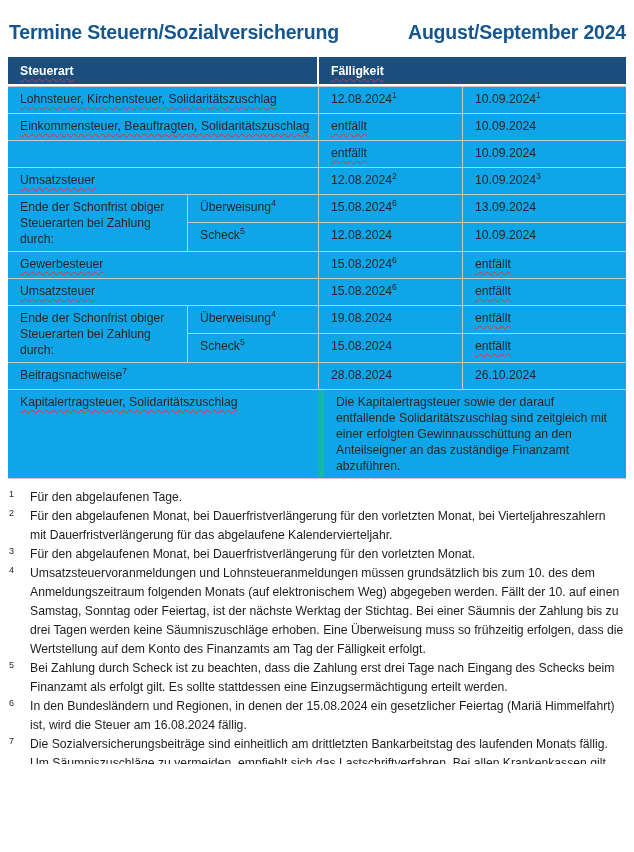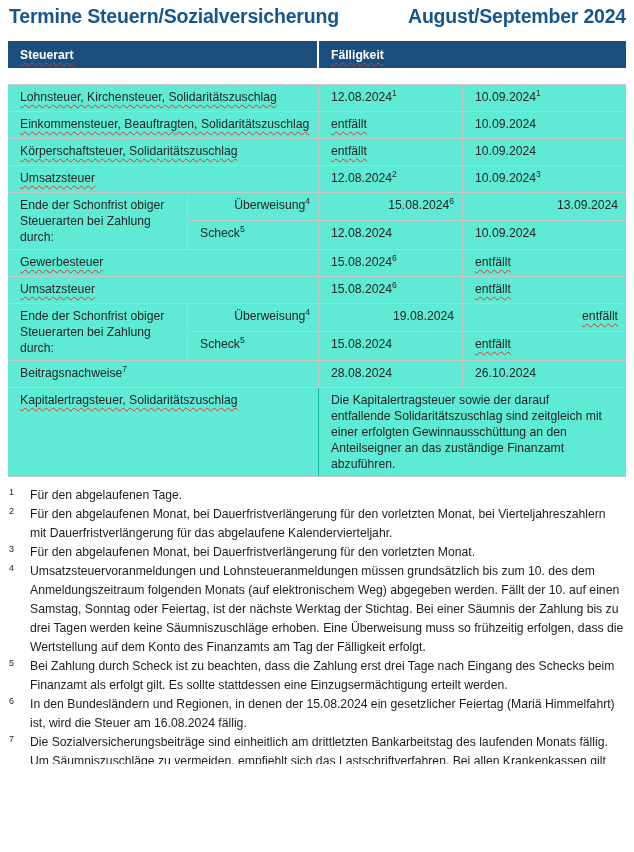--- a/index.html
+++ b/index.html
@@ -2,61 +2,61 @@
 <html><head>
 <meta charset="utf-8">
 <style>
   html,body { margin:0; padding:0; background:#ffffff; }
   body {
     width:634px; height:852px; overflow:hidden;
     font-family:"Liberation Sans", sans-serif;
     color:#262626;
     -webkit-font-smoothing:antialiased;
   }
-  .page { padding:2px 8px 0 8px; box-sizing:border-box; height:764px; overflow:hidden; }
+  .page { padding:18px 8px 0 8px; box-sizing:border-box; height:764px; overflow:hidden; }
 
   
   .doc-header {
     display:flex; justify-content:space-between; align-items:baseline;
     padding:3px 0 0 1px; margin-bottom:13px;
   }
   .doc-title, .doc-period {
     color:#16568E; font-weight:700; font-size:19.5px; letter-spacing:-0.2px;
     white-space:nowrap;
   }
 
   
   .tax-table { width:618px; font-size:12.2px; }
   .thead { display:grid; grid-template-columns:309px 307px; column-gap:2px; }
   .th {
     background:#1B4E7C; color:#ffffff; font-weight:700;
     height:27px; display:flex; align-items:center;
     padding-left:12px; box-sizing:border-box;text-align:right;
   }
-  .tbody { border-top:1px solid #C9C9C9; margin-top:16px; background:#5eead4; }
+  .tbody { border-top:1px solid #C9C9C9; margin-top:2px; background:#0ea5e9; }
 
   .trow {
     display:grid; grid-template-columns:179px 131px 144px 164px;
     border-bottom:1px solid #C9C9C9; box-sizing:border-box;
   }
   .cell {
     padding:4px 8px 4px 12px; line-height:16px; box-sizing:border-box;
     min-height:26px; display:block;
   }
   .cell.label   { grid-column:1 / 3; }
   .cell.d1      { grid-column:3; border-left:1px solid #C9C9C9; }
   .cell.d2      { grid-column:4; border-left:1px solid #C9C9C9; }
-  .cell.note    { grid-column:3 / 5; border-left:1px solid #14b8a6; padding-right:14px; }
+  .cell.note    { grid-column:3 / 5; border-left:6px solid #14b8a6; padding-right:14px; }
 
   .trow.split { grid-template-rows:auto auto; }
   .split .main { grid-column:1; grid-row:1 / 3; padding-right:4px; }
   .split .sub  { grid-column:2; border-left:1px solid #C9C9C9; }
   .split .r1   { grid-row:1; }
   .split .r2   { grid-row:2; }
-  .split .r1.bdr { border-bottom:1px solid #C9C9C9;text-align:right; }
+  .split .r1.bdr { border-bottom:1px solid #C9C9C9; }
 
   sup { font-size:8.5px; vertical-align:super; line-height:0; }
 
   
   .sq {
     text-decoration:underline;
     text-decoration-style:wavy;
     text-decoration-color:#E2372B;
     text-decoration-thickness:1px;
     text-underline-offset:3px;
@@ -97,21 +97,20 @@
         <div class="cell d2"><span>10.09.2024</span><sup>1</sup></div>
       </div>
 
       <div class="trow">
         <div class="cell label"><span class="sq">Einkommensteuer, Beauftragten, Solidaritätszuschlag</span></div>
         <div class="cell d1"><span class="sq">entfällt</span></div>
         <div class="cell d2"><span>10.09.2024</span></div>
       </div>
 
       <div class="trow">
-        <div class="cell label"><span class="sq">Körperschaftsteuer, Solidaritätszuschlag</span></div>
         <div class="cell d1"><span class="sq">entfällt</span></div>
         <div class="cell d2"><span>10.09.2024</span></div>
       </div>
 
       <div class="trow">
         <div class="cell label"><span class="sq">Umsatzsteuer</span></div>
         <div class="cell d1"><span>12.08.2024</span><sup>2</sup></div>
         <div class="cell d2"><span>10.09.2024</span><sup>3</sup></div>
       </div>
 

